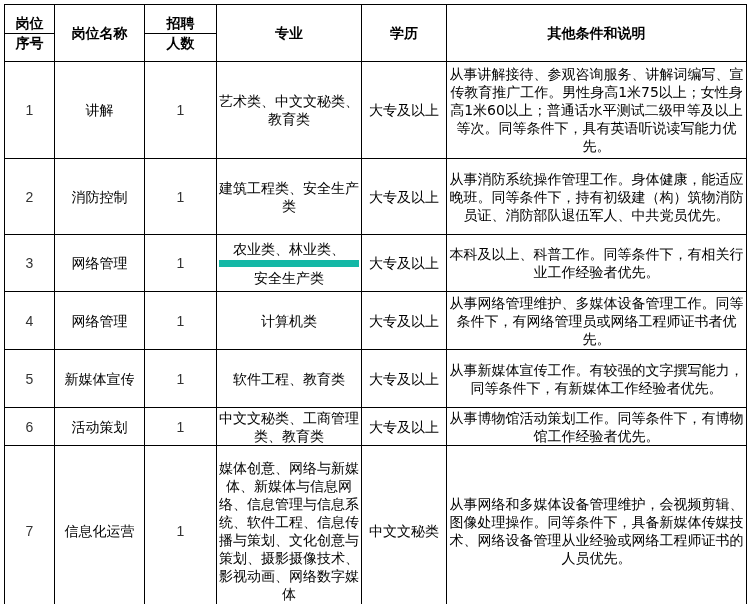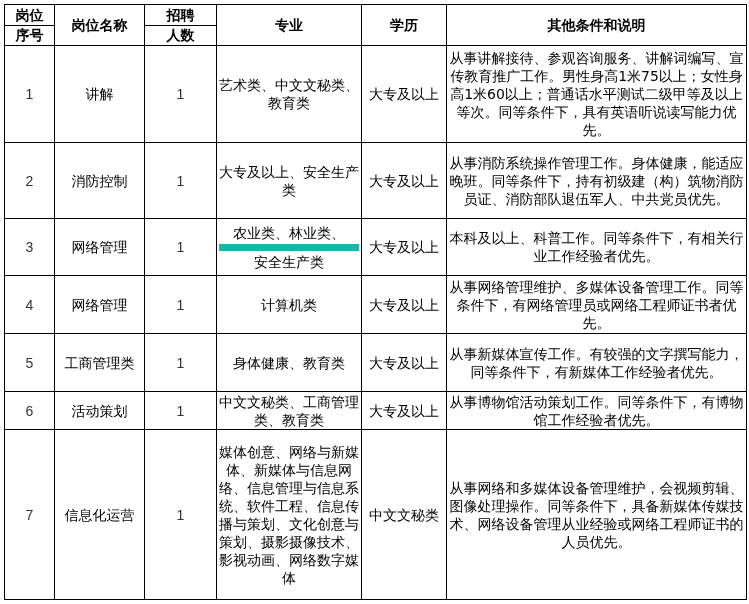--- a/index.html
+++ b/index.html
@@ -21,21 +21,21 @@
     overflow: hidden;
   }
   th { font-weight: bold; font-size: 15px; }
   th .stack { display: block; line-height: 19px; }
   th .stack.top { border-bottom: 1px solid #000; margin: 0 -2px; }
   td.num { color: #333; font-family: "Liberation Sans", sans-serif; font-size: 15px; }
   td.major-split { padding: 0; }
   td.major-split .part { line-height: 18px; padding: 2px 2px; }
   td.major-split .part.top { border-bottom: 7px solid #14b8a6; }
   td.desc { padding: 0 3px; margin-top: 48px; }
-  tr.h { height: 41px; }
+  tr.h { height: 57px; }
   tr.r1 { height: 97px; }
   tr.r2 { height: 76px; }
   tr.r3 { height: 57px; }
   tr.r4 { height: 58px; }
   tr.r5 { height: 58px; }
   tr.r6 { height: 38px; }
   tr.r7 { height: 170px; }
 </style>
 </head>
 <body>
@@ -71,21 +71,21 @@
     <td class="num">1</td>
     <td>艺术类、中文文秘类、教育类</td>
     <td>大专及以上</td>
     <td class="desc">从事讲解接待、参观咨询服务、讲解词编写、宣传教育推广工作。男性身高1米75以上；女性身高1米60以上；普通话水平测试二级甲等及以上等次。同等条件下，具有英语听说读写能力优先。</td>
   </tr>
 
   <tr class="r2">
     <td class="num">2</td>
     <td>消防控制</td>
     <td class="num">1</td>
-    <td>大专及以上、安全生产类</td>
+    <td>建筑工程类、安全生产类</td>
     <td>大专及以上</td>
     <td class="desc">从事消防系统操作管理工作。身体健康，能适应晚班。同等条件下，持有初级建（构）筑物消防员证、消防部队退伍军人、中共党员优先。</td>
   </tr>
 
   <tr class="r3">
     <td class="num">3</td>
     <td>网络管理</td>
     <td class="num">1</td>
     <td class="major-split">
       <div class="part top">农业类、林业类、</div>
@@ -99,23 +99,23 @@
     <td class="num">4</td>
     <td>网络管理</td>
     <td class="num">1</td>
     <td>计算机类</td>
     <td>大专及以上</td>
     <td class="desc">从事网络管理维护、多媒体设备管理工作。同等条件下，有网络管理员或网络工程师证书者优先。</td>
   </tr>
 
   <tr class="r5">
     <td class="num">5</td>
-    <td>工商管理类</td>
+    <td>新媒体宣传</td>
     <td class="num">1</td>
-    <td>身体健康、教育类</td>
+    <td>软件工程、教育类</td>
     <td>大专及以上</td>
     <td class="desc">从事新媒体宣传工作。有较强的文字撰写能力，同等条件下，有新媒体工作经验者优先。</td>
   </tr>
 
   <tr class="r6">
     <td class="num">6</td>
     <td>活动策划</td>
     <td class="num">1</td>
     <td>中文文秘类、工商管理类、教育类</td>
     <td>大专及以上</td>

